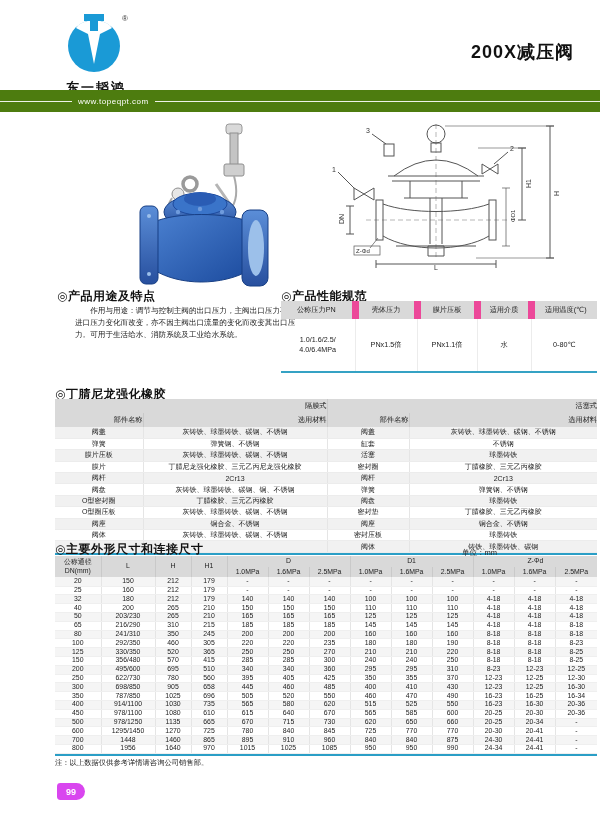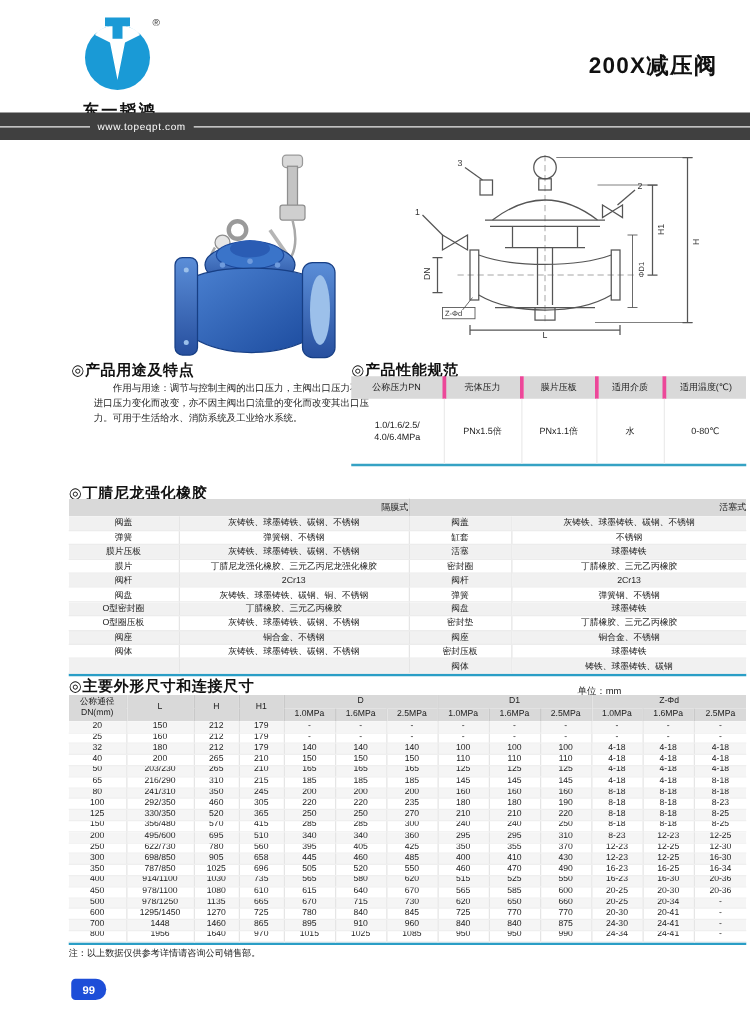--- a/index.html
+++ b/index.html
@@ -4,21 +4,21 @@
 <style>
   * { margin:0; padding:0; box-sizing:border-box; }
   html,body { background:#fff; }
   body { font-family:"Liberation Sans","DejaVu Sans",sans-serif; color:#1a1a1a; }
   .page { position:relative; width:600px; height:819px; margin:0 auto; background:#fff; overflow:hidden; }
 
   
   .logo-wrap { position:absolute; left:52px; top:12px; width:88px; text-align:center; }
   .brand-name { font-size:13px; font-weight:bold; letter-spacing:2px; color:#111; margin-top:1px; }
   .page-title { position:absolute; right:26px; top:40px; font-size:18px; font-weight:bold; letter-spacing:1px; color:#111; }
-  .site-bar { position:absolute; left:0; top:90px; width:600px; height:22px; background:#404040; display:flex; align-items:center; }
+  .site-bar { position:absolute; left:0; top:90px; width:600px; height:22px; background:#4d7c0f; display:flex; align-items:center; }
   .site-bar .rule { height:1px; background:rgba(255,255,255,.9); }
   .site-bar .rule.left { width:72px; }
   .site-bar .rule.right { flex:1; }
   .site-url { color:#fff; font-size:8px; letter-spacing:.5px; margin:0 6px; white-space:nowrap; }
 
   
   .valve-photo { position:absolute; left:138px; top:120px; width:132px; height:168px; }
   .valve-diagram { position:absolute; left:326px; top:118px; width:266px; height:154px; }
   .diagram-caption { position:absolute; left:336px; top:274px; width:250px; text-align:center; font-size:8.5px; color:#222; }
 
@@ -28,21 +28,21 @@
   
   .features-body { position:absolute; left:55px; top:305px; width:222px; font-size:7.6px; line-height:1.6; color:#222; text-indent:2em;margin-left:20px; }
 
   
   table { border-collapse:collapse; table-layout:fixed; width:100%; }
   th { background:#d9d9d9; font-weight:normal; color:#222; }
   td,th { text-align:center; vertical-align:middle; overflow:hidden; white-space:nowrap; }
 
   
   .perf-wrap { position:absolute; left:281px; top:301px; width:316px; border-bottom:2px solid #35a2c4; }
-  .perf-wrap th { font-size:7.2px; padding:4px 1px; border-right:3px solid #ec4899; }
+  .perf-wrap th { font-size:7.2px; padding:4px 1px; border-right:7px solid #ec4899; }
   .perf-wrap th:last-child { border-right:none; }
   .perf-wrap td { font-size:7.2px; height:52px; border-right:1px solid #ececec; white-space:normal; line-height:1.4; }
   .perf-wrap td:last-child { border-right:none; }
 
   
   .mat-wrap { position:absolute; left:55px; top:399px; width:542px; border-bottom:2px solid #2a9ec6; }
   .mat-wrap th { font-size:7.2px; padding:2px 0; border-right:1px solid #c9c9c9;text-align:right; }
   .mat-wrap th:last-child { border-right:none; }
   .mat-wrap td { font-size:7px; height:11.4px; border-right:1px solid #e5e5e5; border-bottom:1px solid #ececec; color:#222; }
   .mat-wrap td:last-child { border-right:none; }
@@ -53,21 +53,21 @@
   .unit-label { font-size:7.5px; color:#222; }
   .dim-wrap { position:absolute; left:55px; top:556px; width:542px; border-bottom:2px solid #2a9ec6; }
   .dim-wrap th { font-size:6.9px; padding:1px 0; border-right:1px solid #c9c9c9; line-height:1.25; }
   .dim-wrap tr th:last-child { border-right:none; }
   .dim-wrap td { font-size:6.9px; height:8.8px; line-height:1; border-right:1px solid #e5e5e5; border-bottom:1px solid #efefef; color:#222; }
   .dim-wrap td:last-child { border-right:none; }
   .dim-wrap tbody tr:nth-child(odd) td { background:#f5f5f5; }
   .dim-note { position:absolute; left:55px; top:758px; font-size:7.3px; color:#222; }
 
   
-  .page-badge { position:absolute; left:57px; top:783px; width:28px; height:17px; background:#1d4ed8;
+  .page-badge { position:absolute; left:57px; top:783px; width:28px; height:17px; background:#d946ef;
     border-radius:4px 10px 10px 4px; color:#fff; font-size:9px; font-weight:bold;
     display:flex; align-items:center; justify-content:center; }
 
   svg text { font-family:"Liberation Sans","DejaVu Sans",sans-serif; }
 </style>
 </head>
 <body>
 
 <div class="page">
 
@@ -233,20 +233,26 @@
           <col style="width:88px">
           <col style="width:184px">
           <col style="width:82px">
           <col style="width:188px">
         </colgroup>
       <thead>
         <tr>
           <th colspan="2">隔膜式</th>
           <th colspan="2">活塞式</th>
         </tr>
+        <tr>
+            <th>部件名称</th>
+            <th>选用材料</th>
+            <th>部件名称</th>
+            <th>选用材料</th>
+          </tr>
       </thead>
       <tbody>
           <tr>
             <td>阀盖</td>
             <td>灰铸铁、球墨铸铁、碳钢、不锈钢</td>
             <td>阀盖</td>
             <td>灰铸铁、球墨铸铁、碳钢、不锈钢</td>
           </tr>
           <tr>
             <td>弹簧</td>

